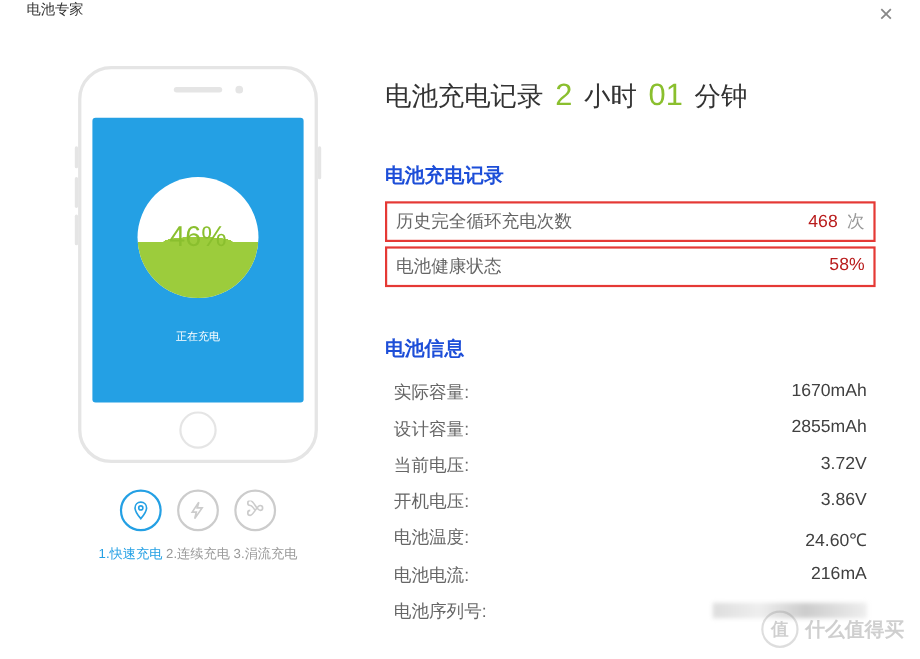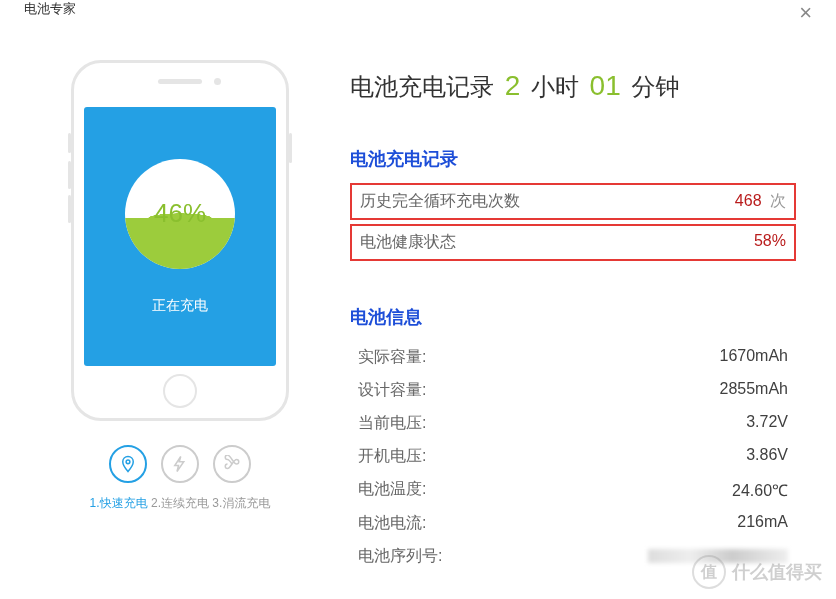--- a/index.html
+++ b/index.html
@@ -51,21 +51,21 @@
 }
 .battery-fill {
   position: absolute; bottom: 0; left: 0; right: 0; height: 46%;
   background: #9CCC3C;
 }
 .battery-fill::before {
   content: ""; position: absolute; top: -8px; left: 0; right: 0; height: 16px;
   background: radial-gradient(ellipse at center, #9CCC3C 40%, transparent 41%);
 }
 .percent { position: relative; z-index: 2; font-size: 26px; color: #8ABF2E; font-weight: 400; }
-.charging-txt { margin-top: 28px; color: #fff; font-size: 14px; }
+.charging-txt { margin-top: 28px; color: #fff; font-size: 10px; }
 
 .mode-icons { display: flex; gap: 14px; margin-top: 24px; }
 .mode-ic {
   width: 38px; height: 38px; border: 2px solid #ccc; border-radius: 50%;
   display: flex; align-items: center; justify-content: center;
 }
 .mode-ic.active { border-color: #24A0E4; }
 .mode-ic svg { width: 18px; height: 18px; }
 .mode-labels { margin-top: 12px; font-size: 12px; color: #999; }
 .mode-labels span.active { color: #24A0E4; }

